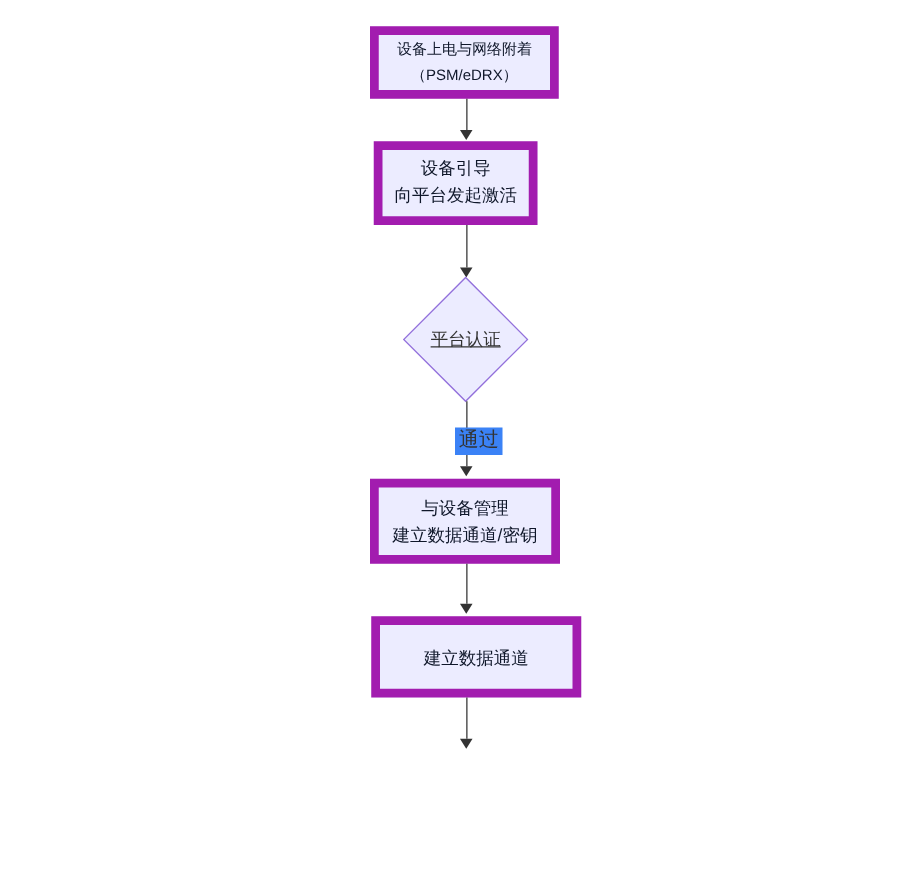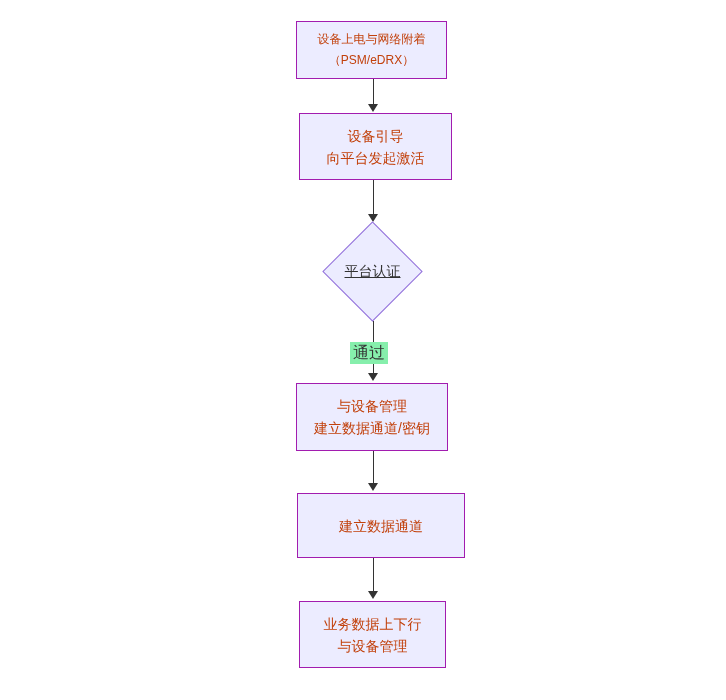--- a/index.html
+++ b/index.html
@@ -11,34 +11,34 @@
     width: 726px;
     height: 700px;
     background: #ffffff;
     overflow: hidden;
   }
 
   
   .node {
     position: absolute;
     background: #ECECFF;
-    border: 1px solid #a21caf;
-    color: #c2410c;
+    border: 7px solid #a21caf;
+    color: #0f172a;
     display: flex;
     flex-direction: column;
     align-items: center;
     justify-content: center;
     text-align: right;
     font-size: 14px;
     line-height: 22px;
   }
   .node.small-text { font-size: 12px; line-height: 21px; }
 
   #node-power-on        { left: 296px; top:  21px; width: 151px; height: 58px; }
-  #node-bootstrap       { left: 299px; top: 113px; width: 153px; height: 67px; }
+  #node-bootstrap       { left: 299px; top: 113px; width: 131px; height: 67px; font-family: Liberation Mono, monospace; }
   #node-platform-register { left: 296px; top: 383px; width: 152px; height: 68px; }
   #node-data-channel    { left: 297px; top: 493px; width: 168px; height: 65px; }
   #node-business-data   { left: 299px; top: 601px; width: 147px; height: 67px; }
 
   
   .diamond-wrap {
     position: absolute;
     left: 322px; top: 222px;
     width: 101px; height: 100px;
   }
@@ -82,23 +82,23 @@
   }
   #arrow-1 { top:  79px; } #arrow-1 .arrow-line { height: 25px; }
   #arrow-2 { top: 180px; } #arrow-2 .arrow-line { height: 34px; }
   #arrow-3 { top: 321px; } #arrow-3 .arrow-line { height: 52px; }
   #arrow-4 { top: 451px; } #arrow-4 .arrow-line { height: 32px; }
   #arrow-5 { top: 558px; } #arrow-5 .arrow-line { height: 33px; }
 
   
   .edge-label {
     position: absolute;
-    left: 369px; top: 353px;
+    left: 383px; top: 353px;
     transform: translate(-50%, -50%);
-    background: #86efac;
+    background: #3b82f6;
     color: #333333;
     font-size: 16px;
     line-height: 22px;
     padding: 0 3px;
     white-space: nowrap;
   }
 </style>
 </head>
 <body>
 
@@ -147,18 +147,14 @@
 
   <div class="node" id="node-data-channel">
     <span>建立数据通道</span>
   </div>
 
   <div class="arrow" id="arrow-5">
     <div class="arrow-line"></div>
     <div class="arrow-head"></div>
   </div>
 
-  <div class="node" id="node-business-data">
-    <span>业务数据上下行</span>
-    <span>与设备管理</span>
-  </div>
 
 </div>
 
 </body></html>

